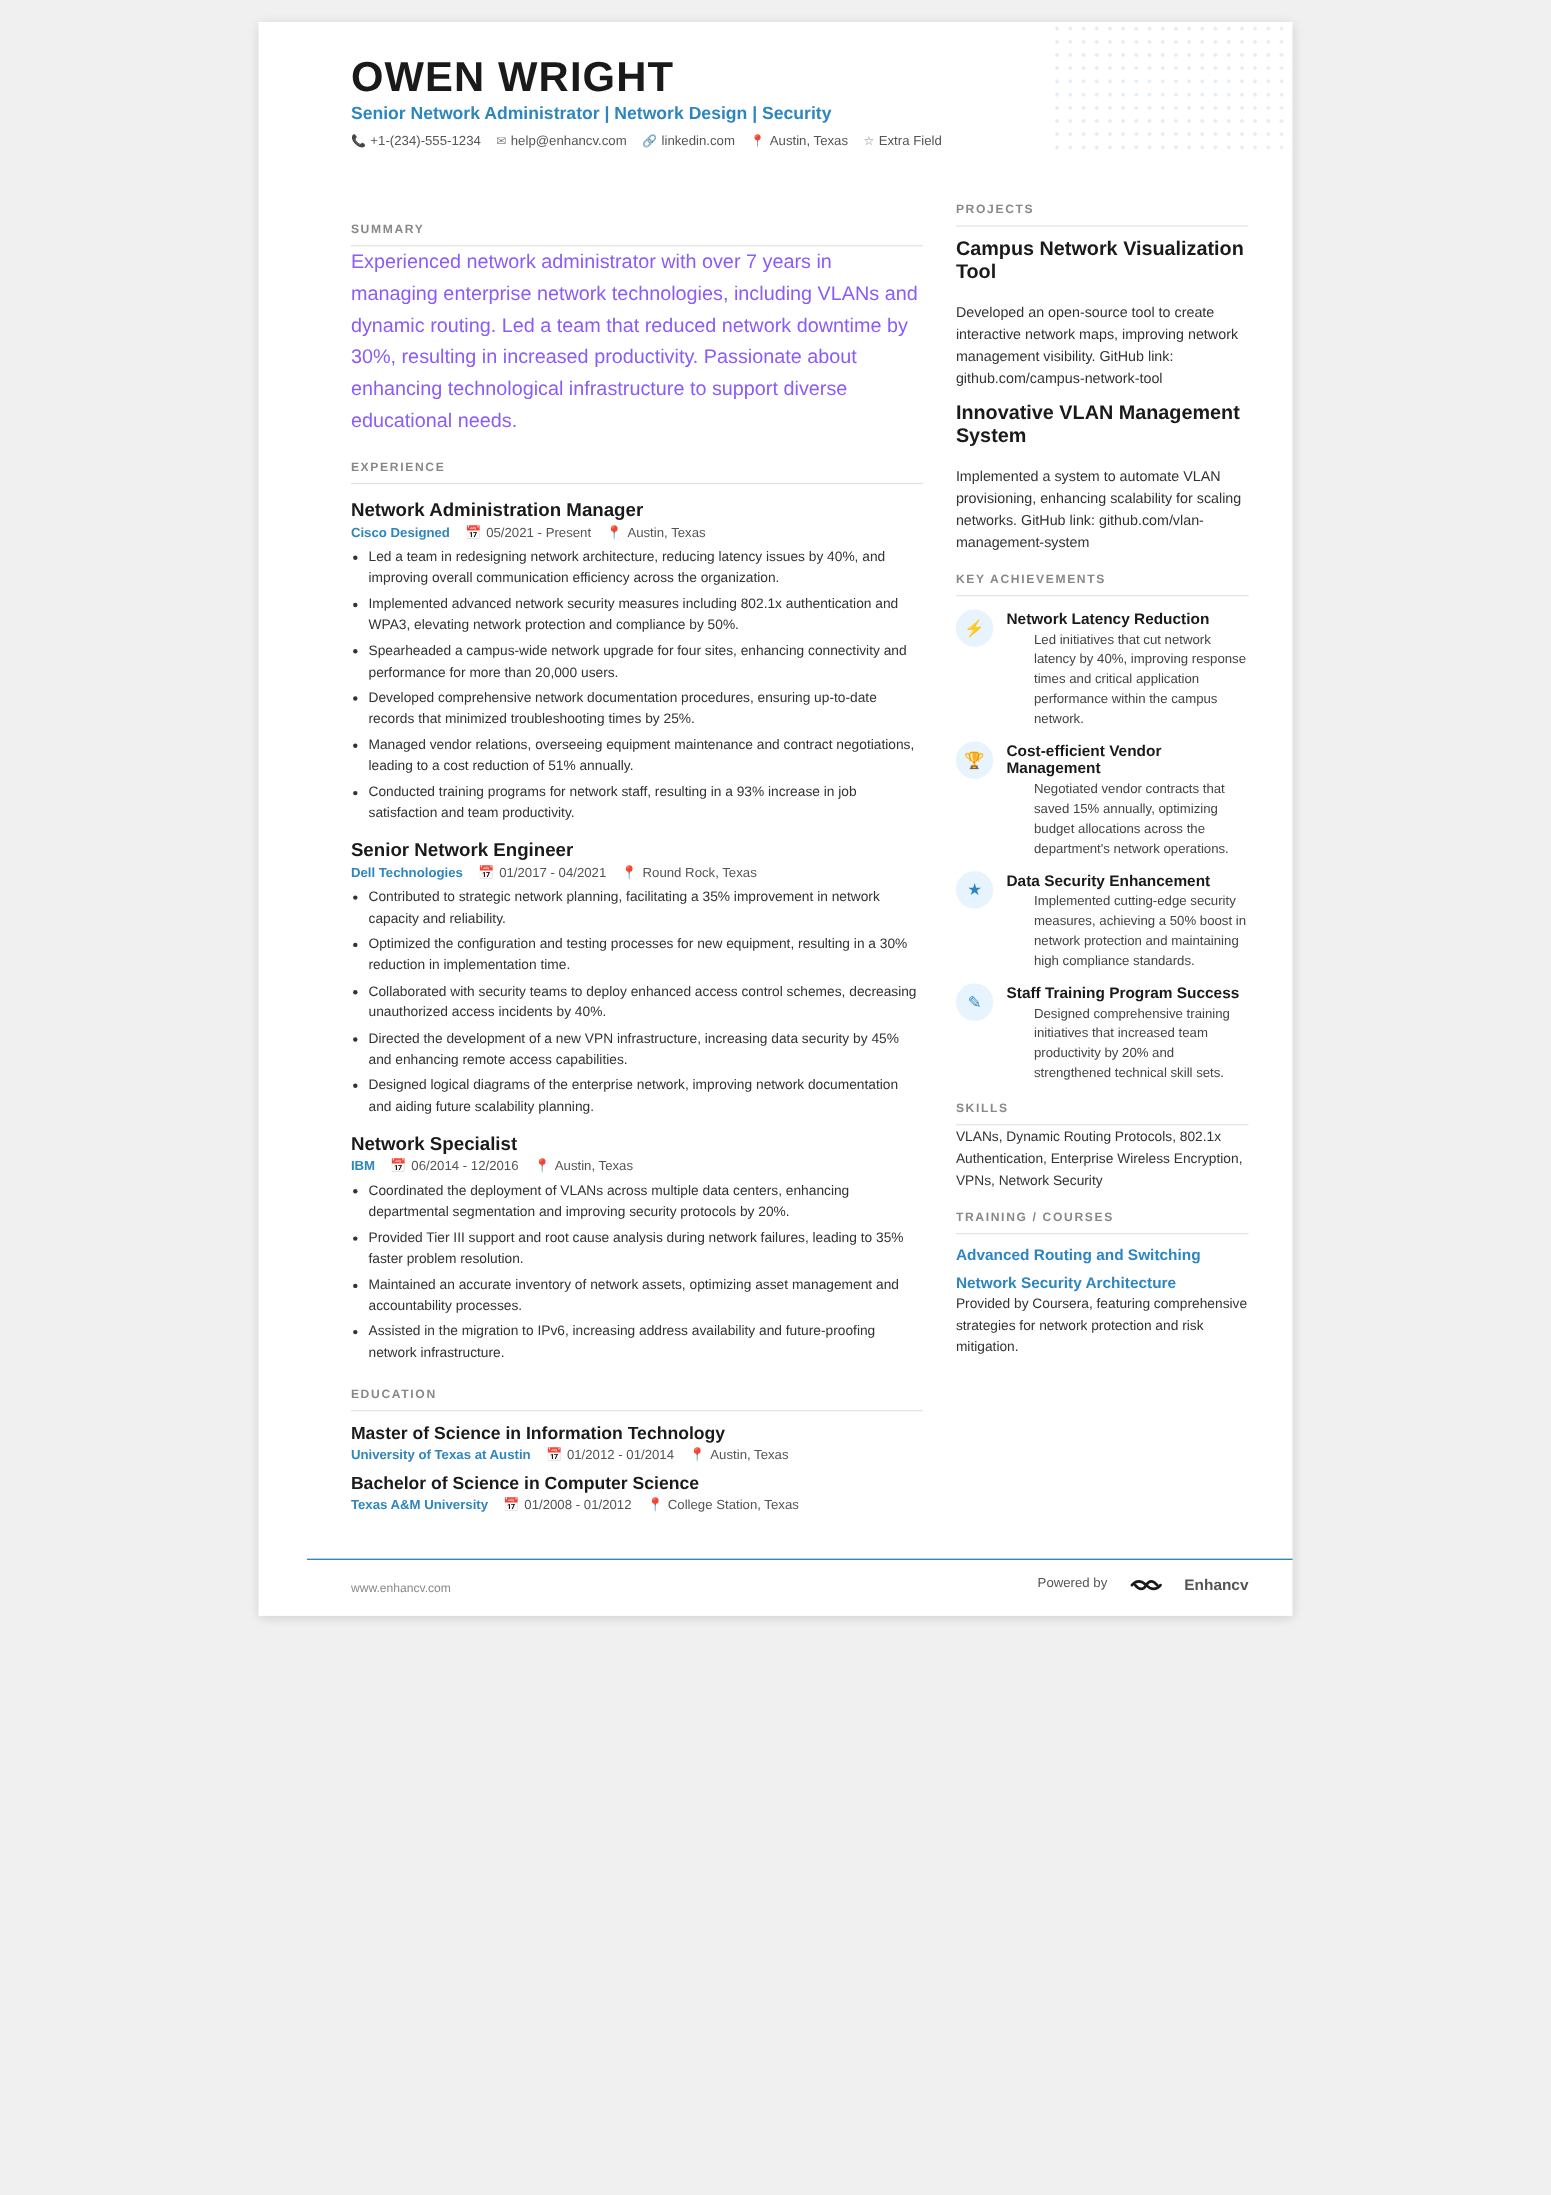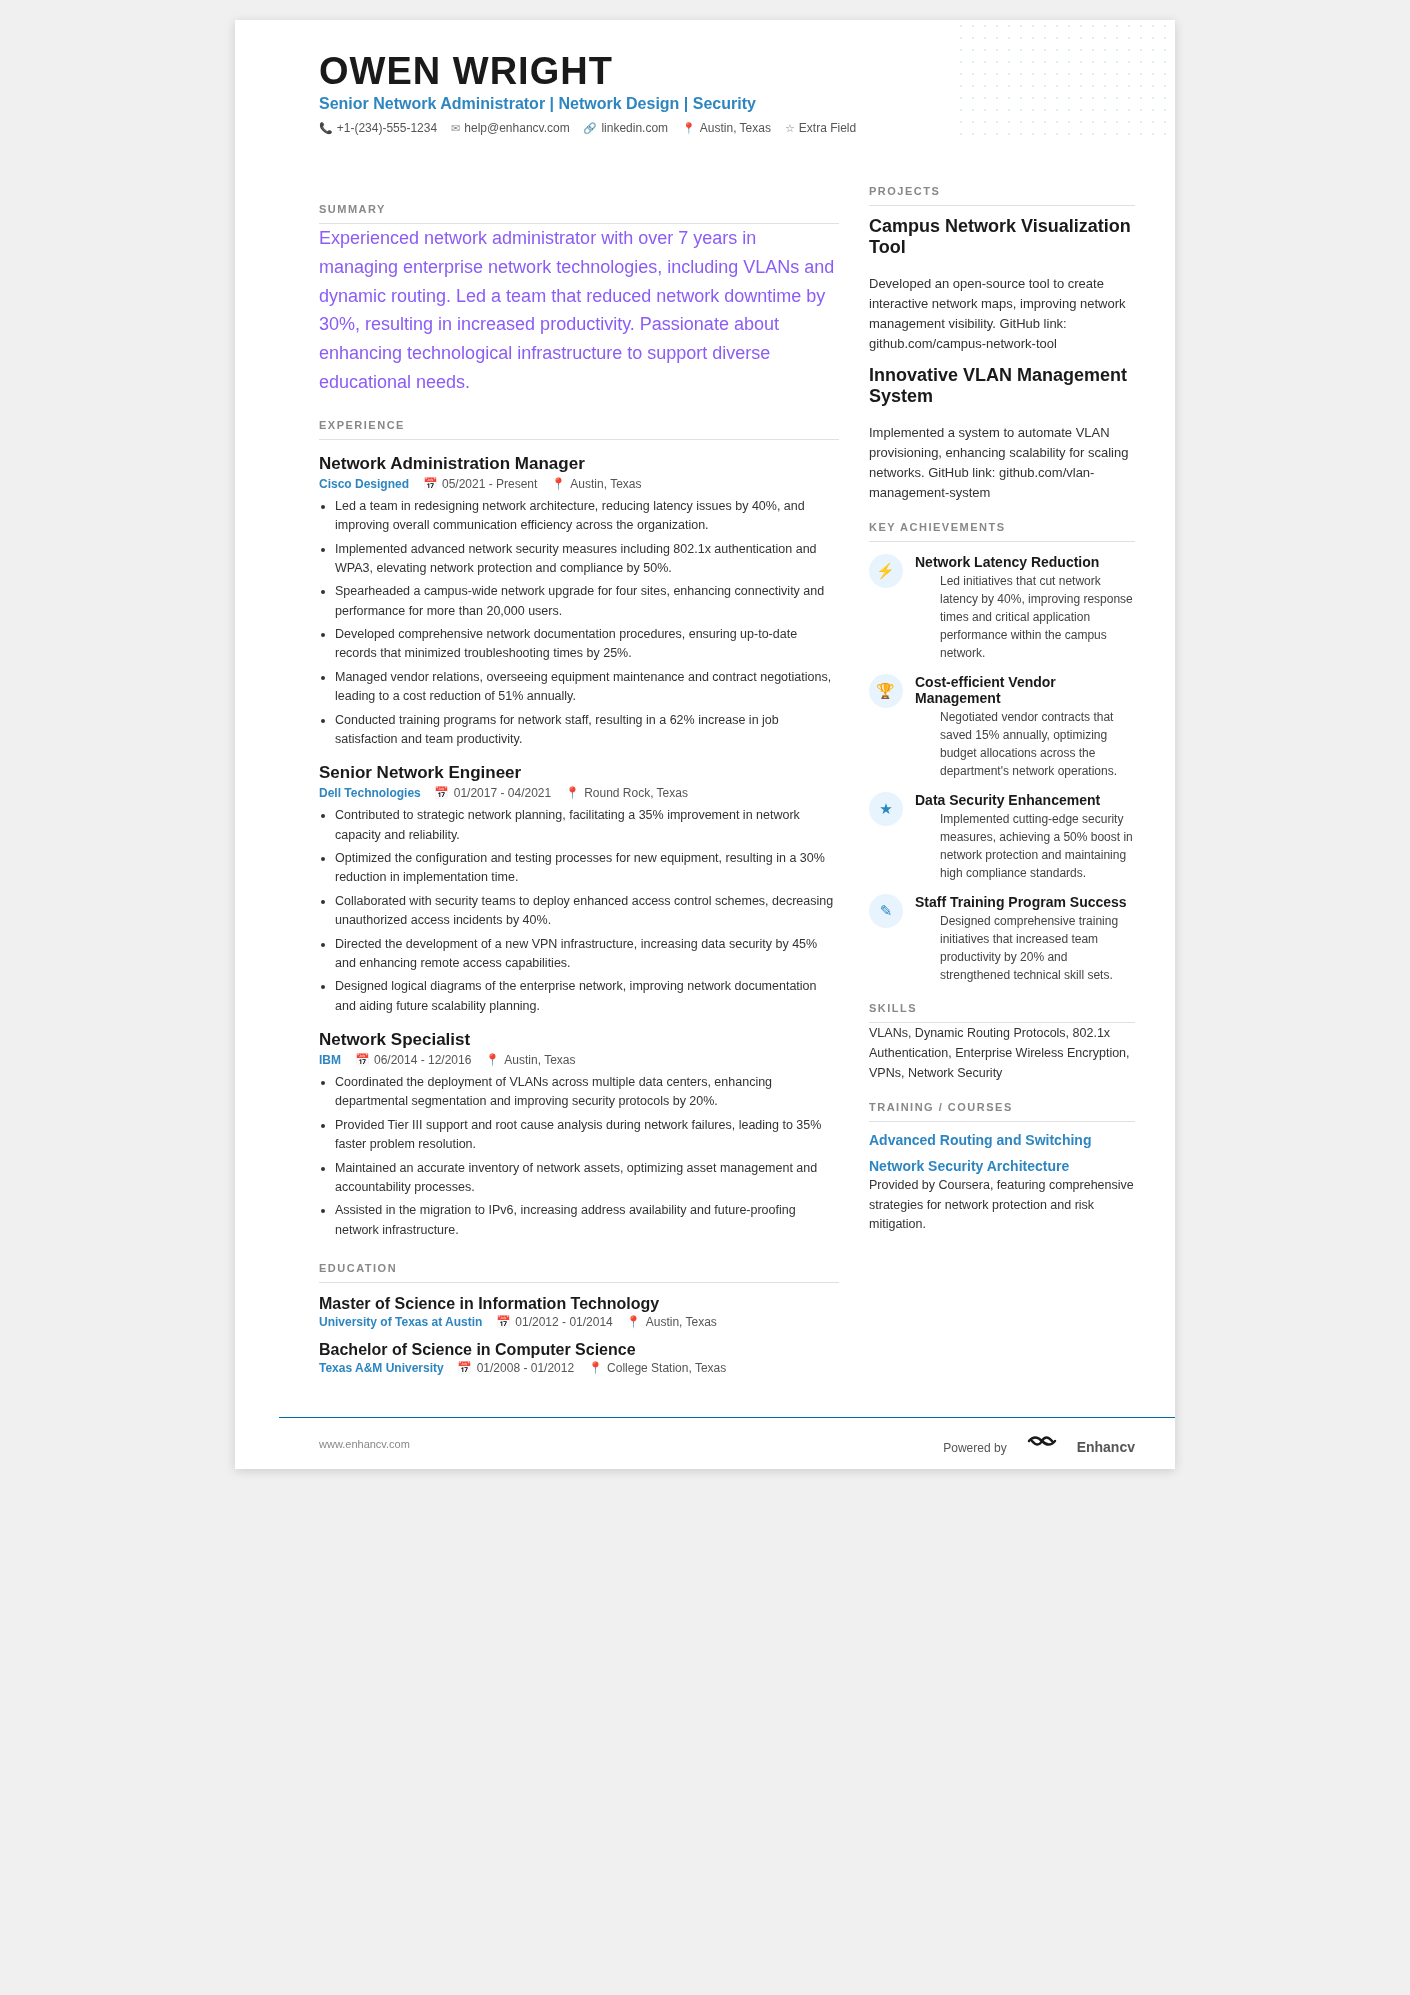--- a/index.html
+++ b/index.html
@@ -225,21 +225,21 @@
       justify-content: space-between;
       align-items: center;
       margin-top: 22px;
     }
     .footer-url {
       font-size: 11px;
       color: #888;
     }
     .footer-brand {
       display: flex;
-      align-items: flex-end;
+      align-items: flex-start;
       gap: 20px;
       font-size: 12px;
       color: #555;
     }
     .enhancv-logo {
       font-size: 18px;
       font-weight: 900;
       color: #1a1a1a;
       letter-spacing: -1px;
     }
@@ -304,21 +304,21 @@
           <span>📍</span>
           <span>Austin, Texas</span>
         </span>
       </div>
       <ul class="bullet-list">
         <li>Led a team in redesigning network architecture, reducing latency issues by 40%, and improving overall communication efficiency across the organization.</li>
         <li>Implemented advanced network security measures including 802.1x authentication and WPA3, elevating network protection and compliance by 50%.</li>
         <li>Spearheaded a campus-wide network upgrade for four sites, enhancing connectivity and performance for more than 20,000 users.</li>
         <li>Developed comprehensive network documentation procedures, ensuring up-to-date records that minimized troubleshooting times by 25%.</li>
         <li>Managed vendor relations, overseeing equipment maintenance and contract negotiations, leading to a cost reduction of 51% annually.</li>
-        <li>Conducted training programs for network staff, resulting in a 62% increase in job satisfaction and team productivity.</li>
+        <li>Conducted training programs for network staff, resulting in a 93% increase in job satisfaction and team productivity.</li>
       </ul>
 
       <div class="job-title">Senior Network Engineer</div>
       <div class="job-meta">
         <span class="job-company">Dell Technologies</span>
         <span class="job-dates">
           <span>📅</span>
           <span>01/2017 - 04/2021</span>
         </span>
         <span class="job-location">

